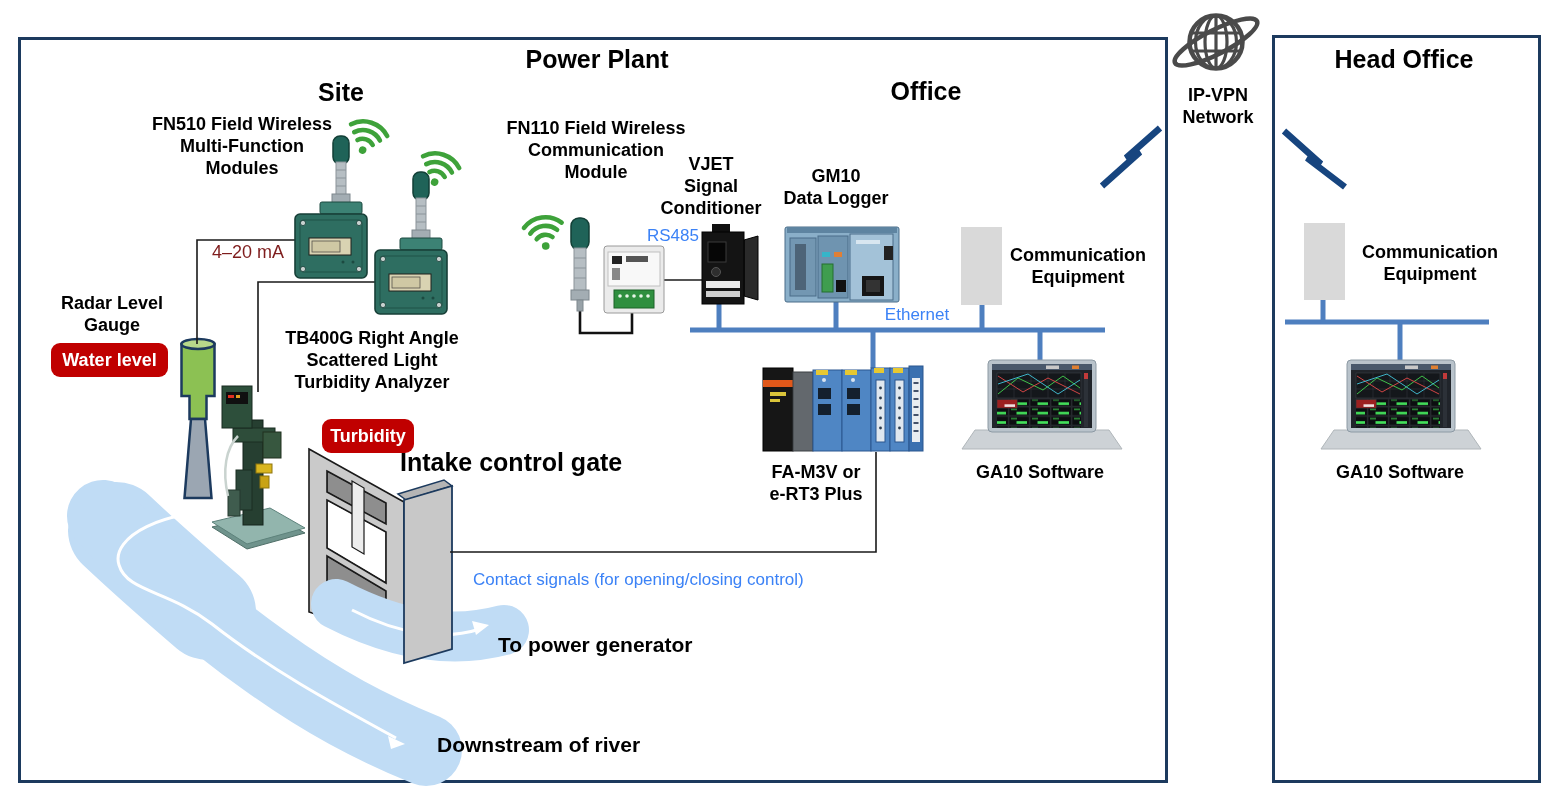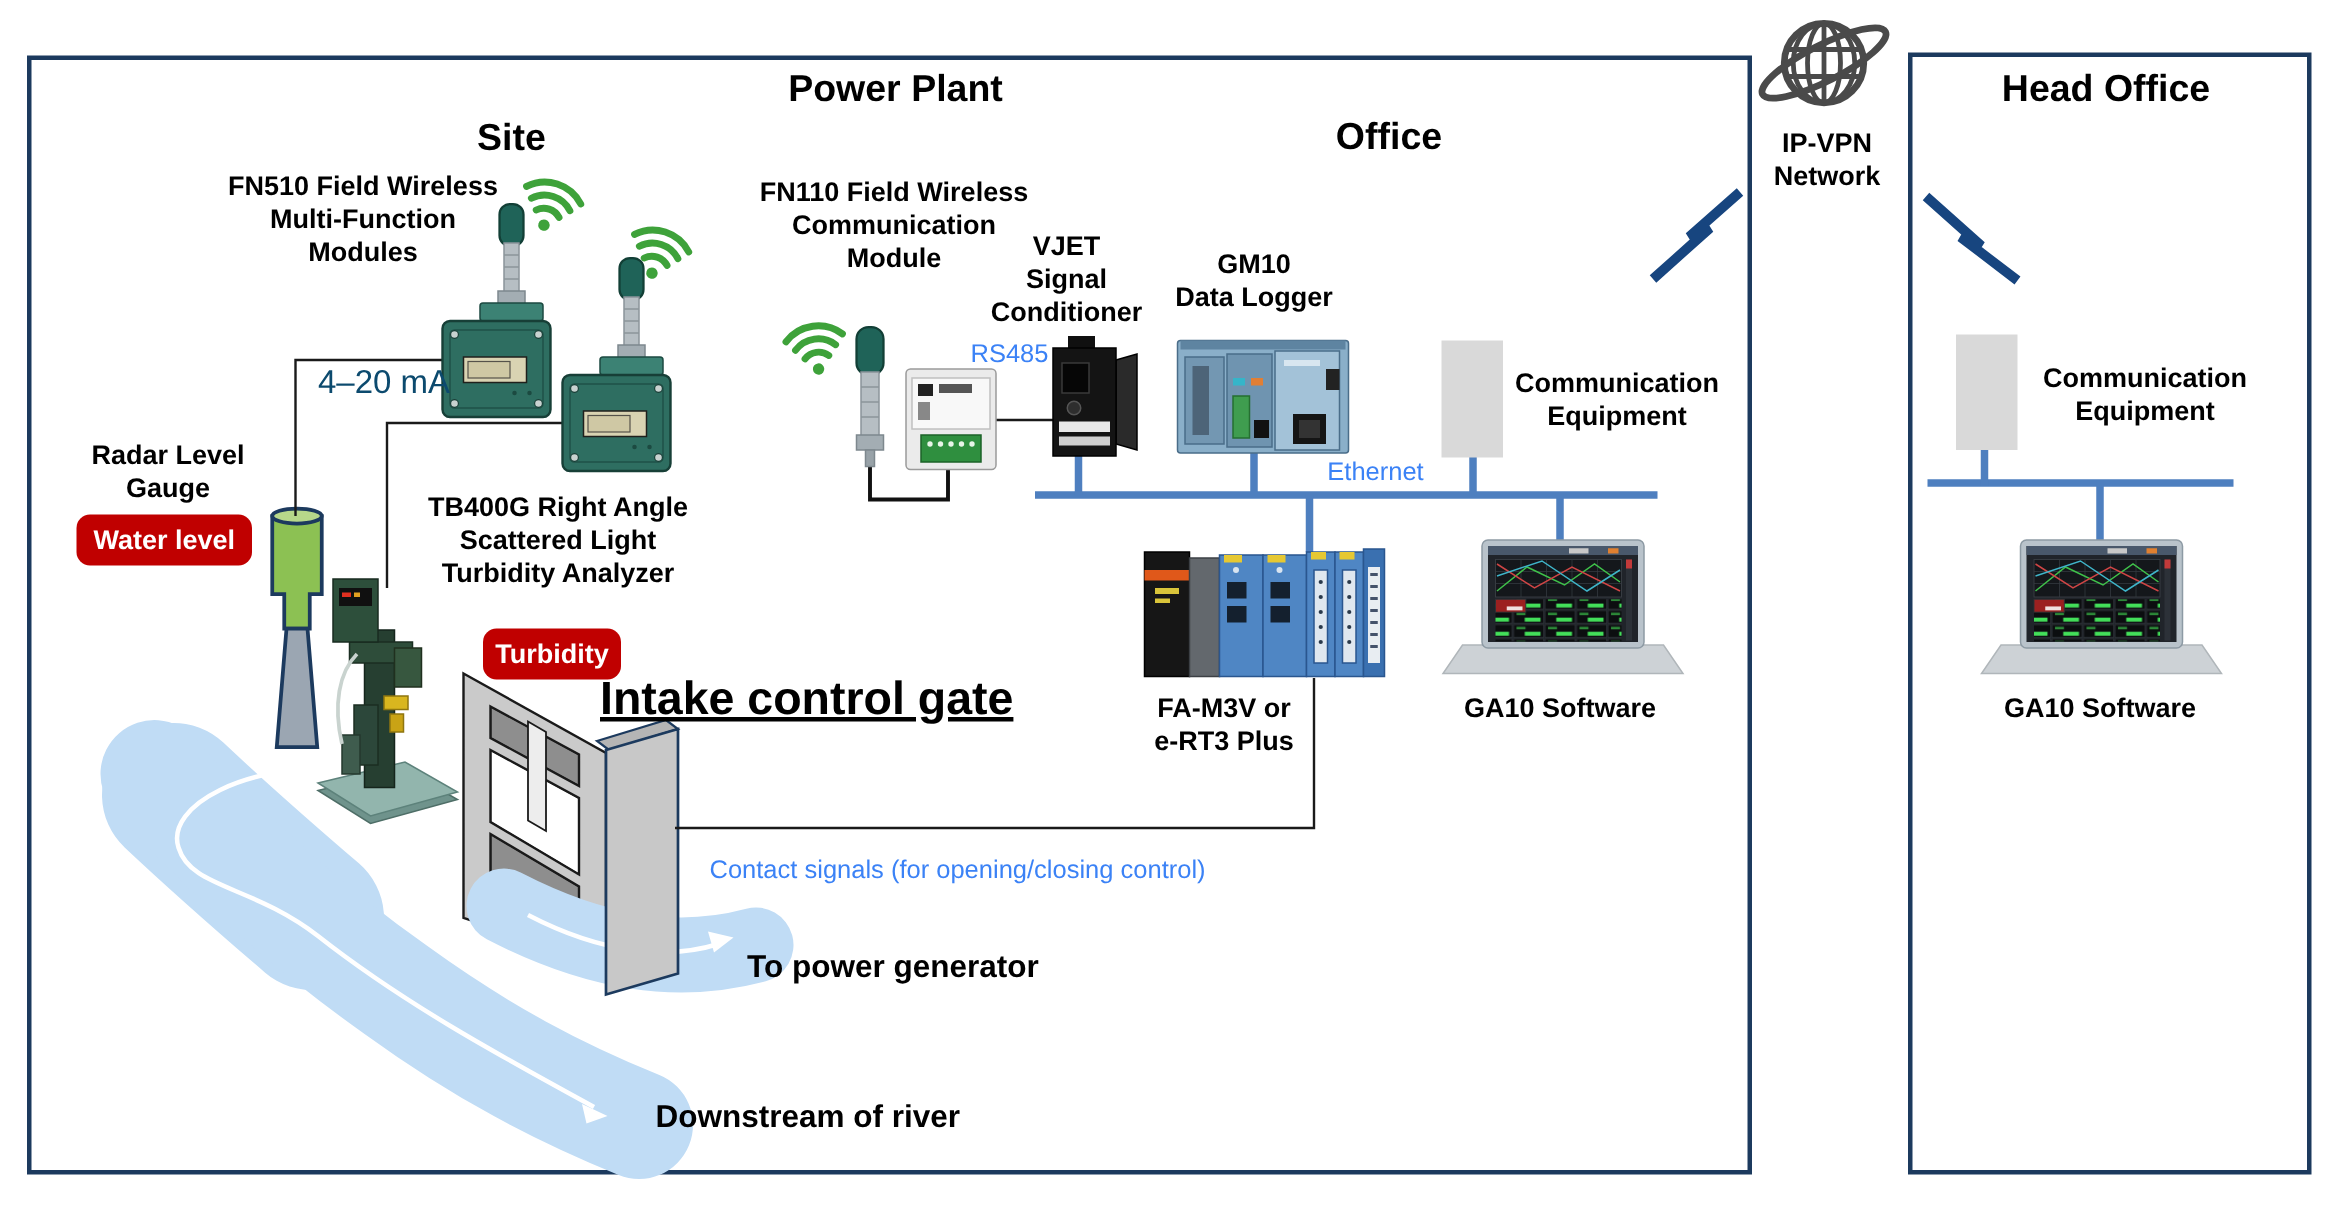--- a/index.html
+++ b/index.html
@@ -333,31 +333,31 @@
 
   <div class="lbl t17r" style="left:473px;top:555px;margin-top:15px;">Contact signals (for opening/closing control)</div>
 
   <div class="lbl t18 c w200" style="left:12px;top:292px;">
     <div>Radar Level</div>
     <div>Gauge</div>
   </div>
 
   <div class="badge" style="left:51px;top:343px;width:117px;height:34px;">Water level</div>
 
-  <div class="lbl" style="left:212px;top:242px;font-size:22px;color:#0c4a6e;">4–20 mA</div>
+  <div class="lbl" style="left:212px;top:242px;font-size:18px;color:#7f1d1d;">4–20 mA</div>
 
   <div class="lbl t18 c w200" style="left:272px;top:327px;">
     <div>TB400G Right Angle</div>
     <div>Scattered Light</div>
     <div>Turbidity Analyzer</div>
   </div>
 
   <div class="badge" style="left:322px;top:419px;width:92px;height:34px;">Turbidity</div>
 
-  <div class="lbl b" style="left:400px;top:448px;font-size:31px;text-decoration:underline;">Intake control gate</div>
+  <div class="lbl b" style="left:400px;top:448px;font-size:25px;">Intake control gate</div>
   <div class="lbl b" style="left:498px;top:633px;font-size:21px;">To power generator</div>
   <div class="lbl b" style="left:437px;top:733px;font-size:21px;">Downstream of river</div>
 
   <div class="lbl t18 c w200" style="left:1118px;top:84px;">
     <div>IP-VPN</div>
     <div>Network</div>
   </div>
 
   <div class="lbl t18 c w200" style="left:1330px;top:241px;">
     <div>Communication</div>

